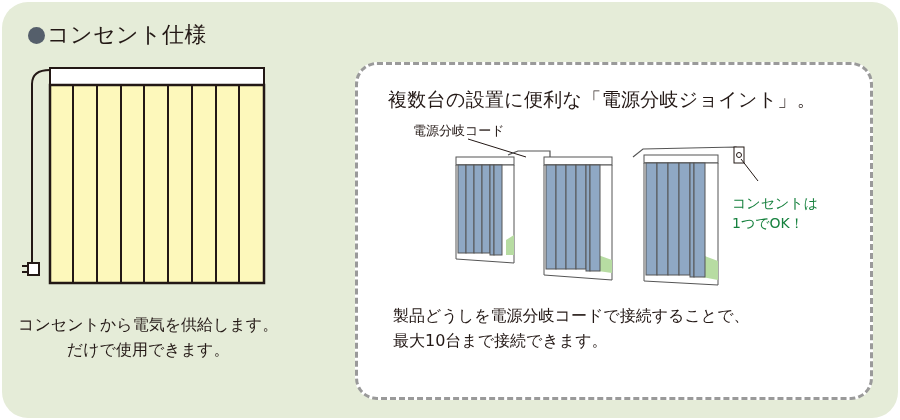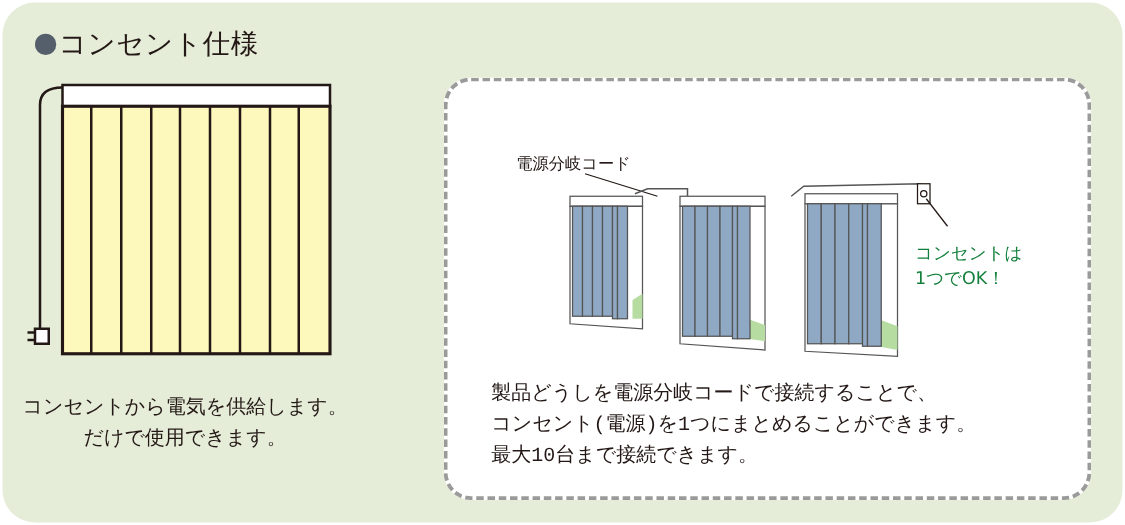--- a/index.html
+++ b/index.html
@@ -12,21 +12,21 @@
     .left-illus { position: absolute; left: 14px; top: 62px; width: 260px; height: 225px; }
     .left-text { position: absolute; left: 16px; top: 310px; font-size: 16px; line-height: 25px; }
     .left-text div { white-space: nowrap; text-align: center; }
     .box { position: absolute; left: 353px; top: 60px; width: 518px; height: 338px;
       background: #ffffff; border: 3px dashed #9a9a9a; border-radius: 22px; box-sizing: border-box; }
     .box-head { position: absolute; left: 30px; top: 22px; font-size: 19px; white-space: nowrap; letter-spacing: 0.3px; }
     .cord-label { position: absolute; left: 55px; top: 57px; font-size: 13px; white-space: nowrap; }
     .illus { position: absolute; left: 90px; top: 70px; width: 320px; height: 160px; }
     .outlet-note { position: absolute; left: 374px; top: 128px; font-size: 14px; line-height: 20px; color: #15803d; white-space: nowrap; }
     .box-text { position: absolute; left: 35px; top: 238px; font-size: 16px; line-height: 25px; }
-    .box-text div { white-space: nowrap; font-family: Liberation Mono, monospace; }
+    .box-text div { white-space: nowrap; }
   </style>
 </head>
 <body>
 
 <div class="panel">
 
   <div class="title">
     <span class="bullet"></span>
     <span>コンセント仕様</span>
   </div>
@@ -49,20 +49,21 @@
     <line x1="6" y1="202" x2="12" y2="202" stroke="#231815" stroke-width="2"></line>
     <line x1="6" y1="208" x2="12" y2="208" stroke="#231815" stroke-width="2"></line>
   </svg>
 
   <div class="left-text">
     <div>コンセントから電気を供給します。</div>
     <div>だけで使用できます。</div>
   </div>
 
   <div class="box">
+    <div class="box-head">複数台の設置に便利な「電源分岐ジョイント」。</div>
     <div class="cord-label">電源分岐コード</div>
 
     <svg class="illus" viewBox="0 0 320 160">
       <line x1="20" y1="4" x2="78" y2="22" stroke="#231815" stroke-width="1"></line>
 
       <polyline points="60,20 70,16 102,16 102,22" fill="none" stroke="#555" stroke-width="1.2"></polyline>
       <polyline points="185,22 195,14 288,12 288,20" fill="none" stroke="#555" stroke-width="1.2"></polyline>
 
       <g>
         <rect x="8" y="22" width="58" height="8" fill="#fff" stroke="#555"></rect>
@@ -111,17 +112,16 @@
       <line x1="293" y1="24" x2="310" y2="46" stroke="#231815"></line>
     </svg>
 
     <div class="outlet-note">
       <div>コンセントは</div>
       <div>1つでOK！</div>
     </div>
 
     <div class="box-text">
       <div>製品どうしを電源分岐コードで接続することで、</div>
-      <div>コンセント(電源)を1つにまとめることができます。</div>
       <div>最大10台まで接続できます。</div>
     </div>
   </div>
 </div>
 
 </body></html>

